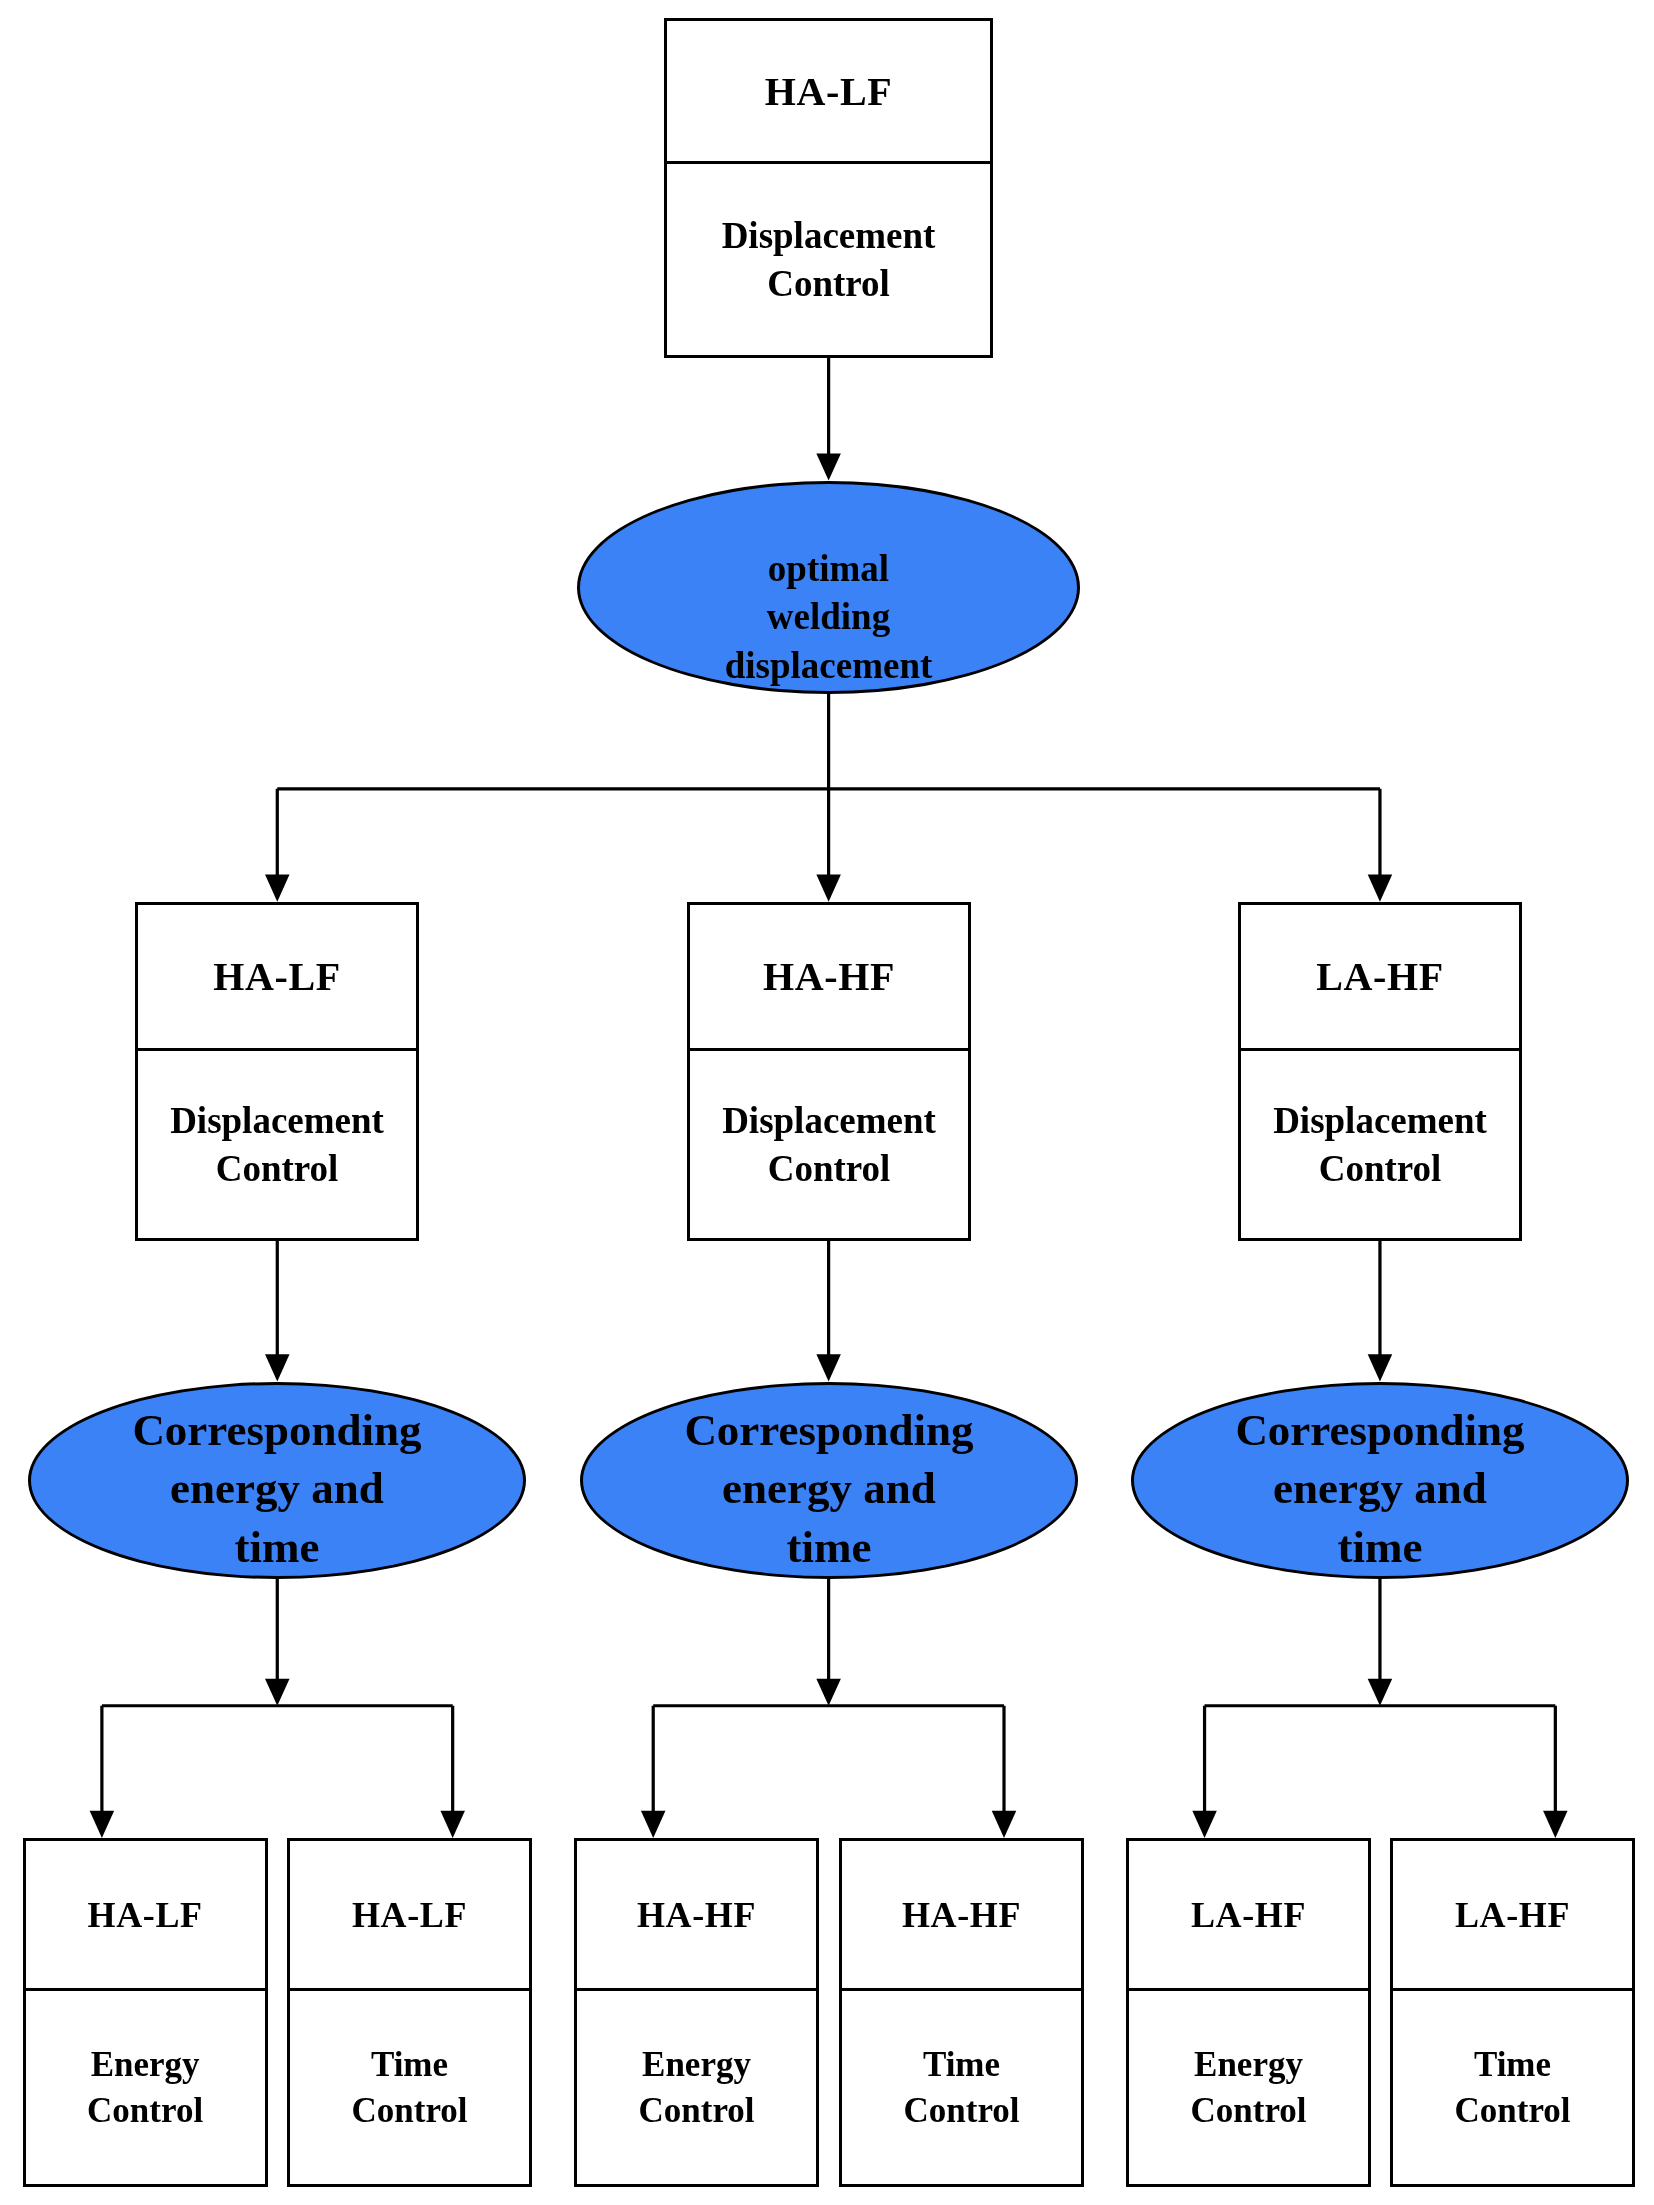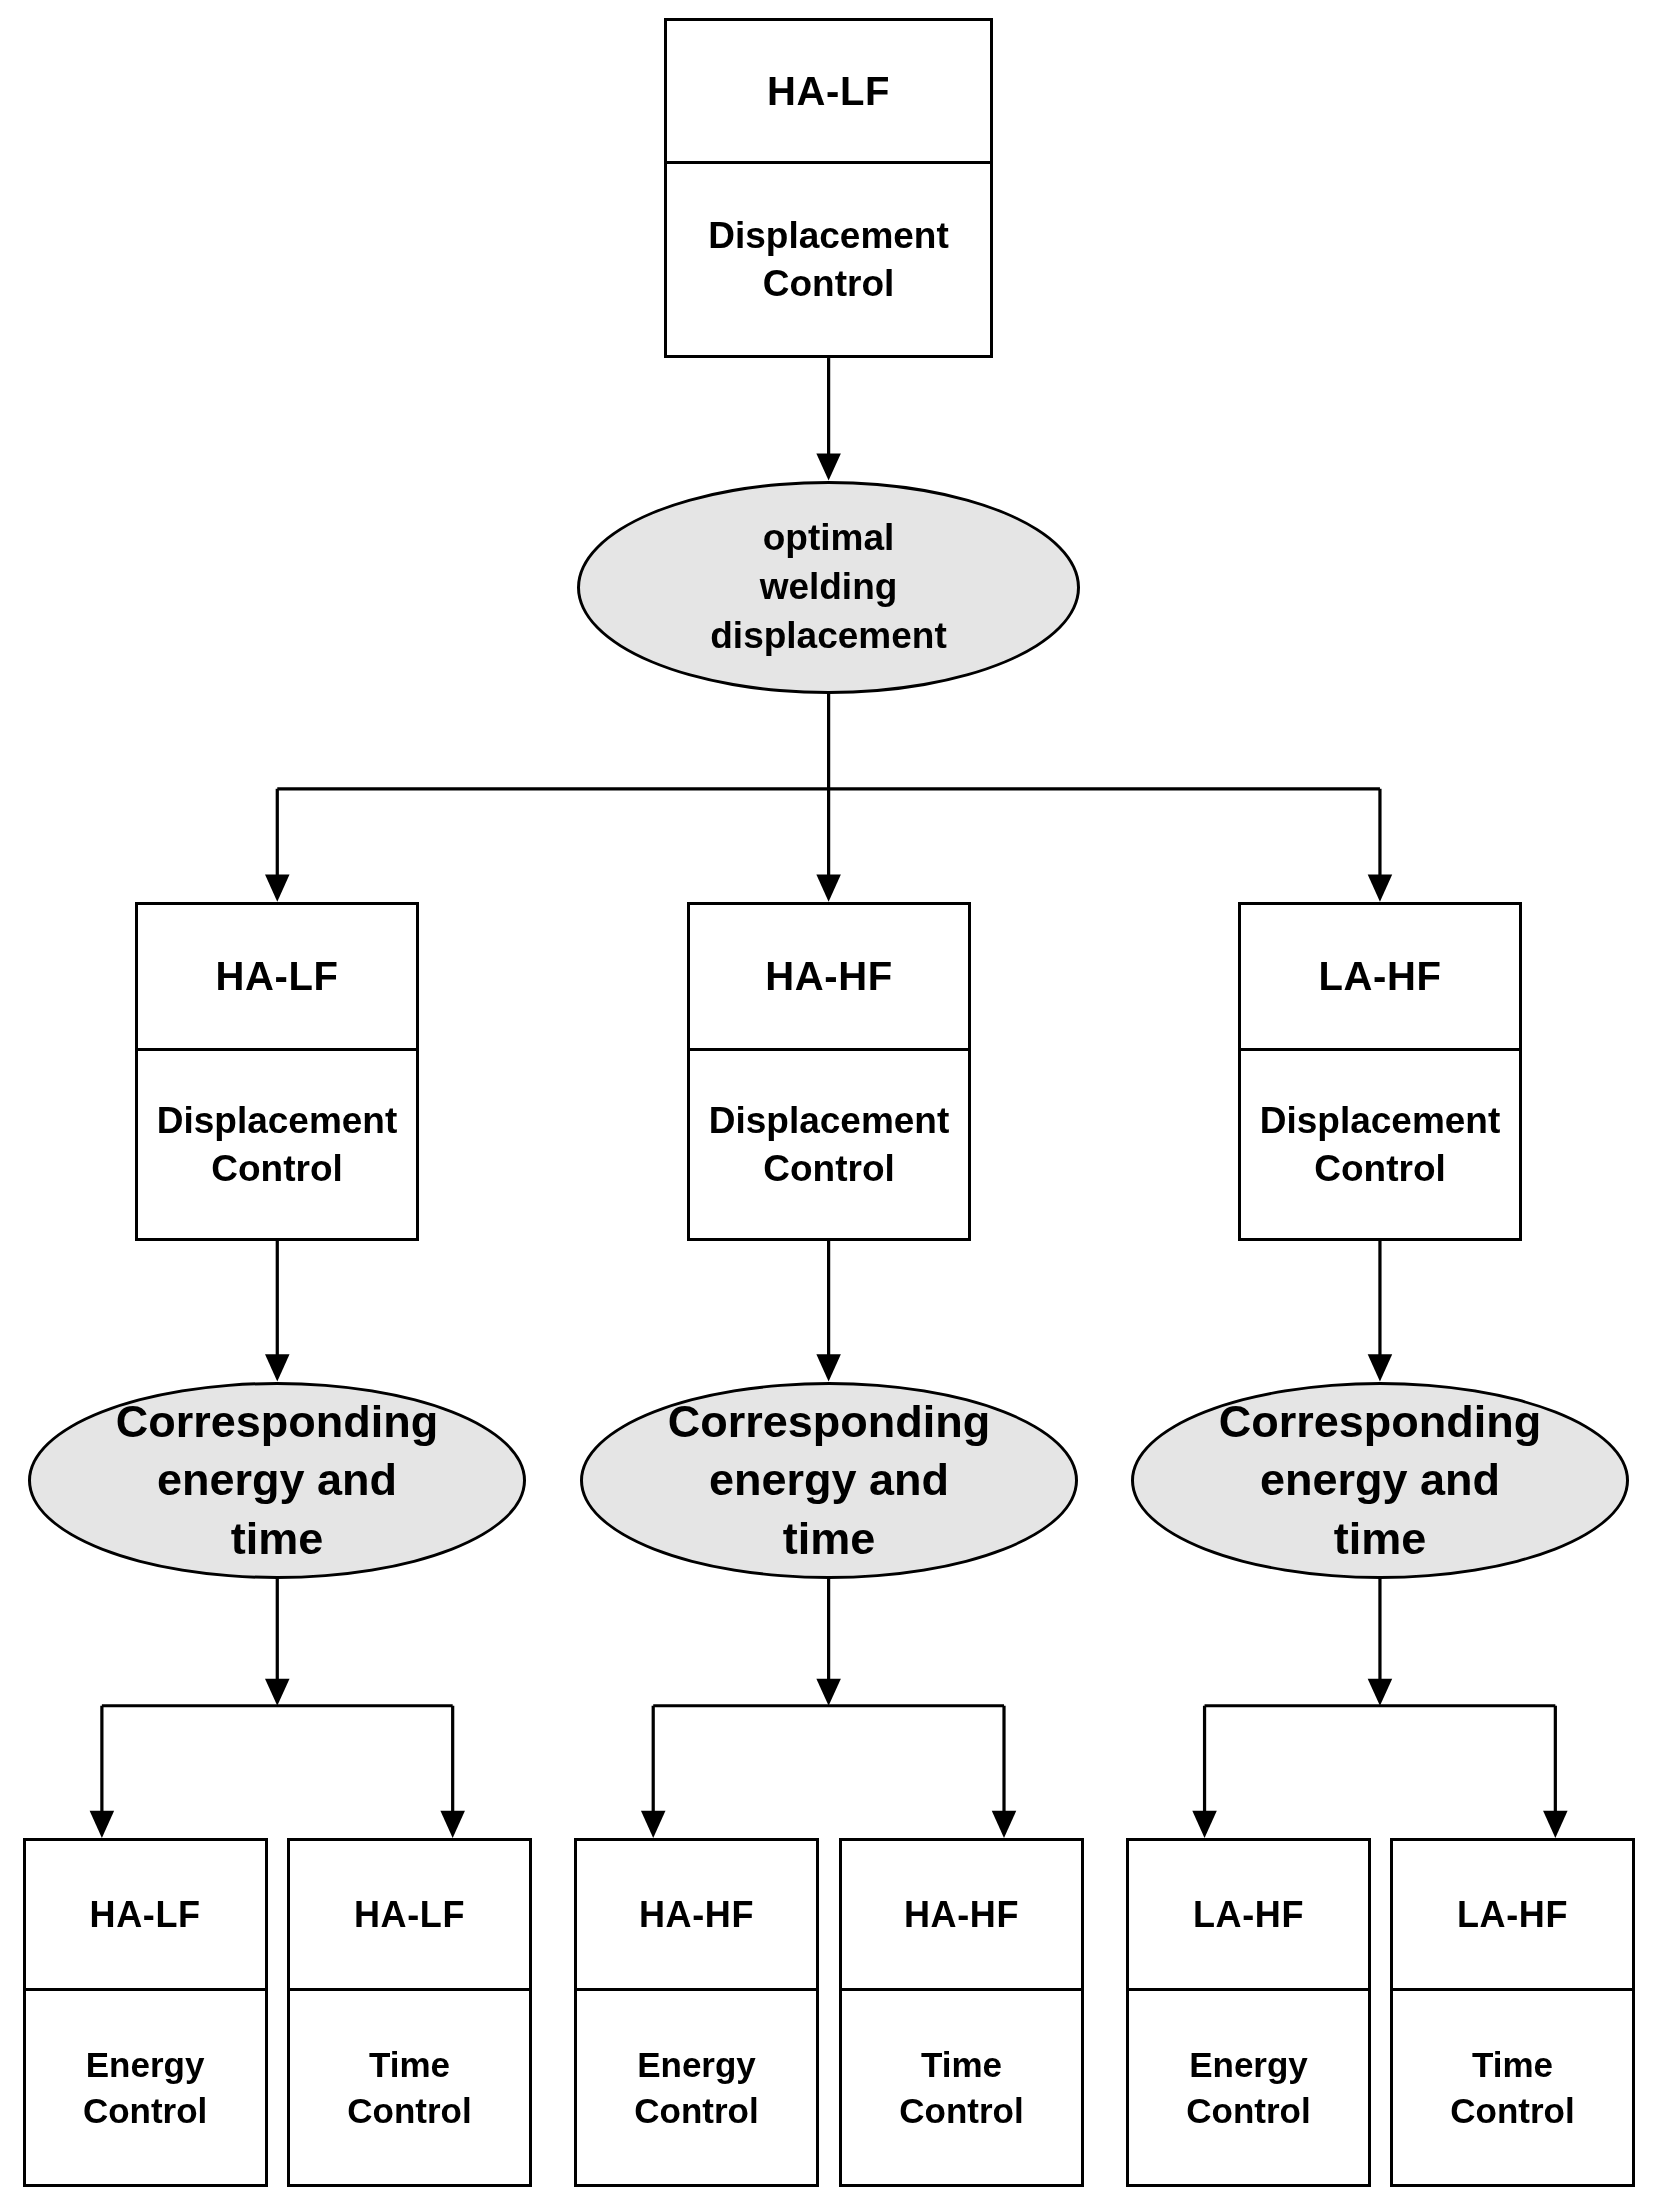--- a/index.html
+++ b/index.html
@@ -1,21 +1,21 @@
 <!DOCTYPE html>
 <html style="font-size:10.3px"><head>
 <meta charset="utf-8">
 <style>
   html, body { margin: 0; padding: 0; background: #ffffff; }
   #canvas {
     position: relative;
     width: 1654px;
     height: 2205px;
     background: #ffffff;
-    font-family: Liberation Sans, sans-serif;
+    font-family: Liberation Serif, serif;
     color: #000000;
   }
   #connectors {
     position: absolute;
     left: 0; top: 0;
     width: 1654px; height: 2205px;
   }
   #connectors line { stroke: #000000; stroke-width: 5; }
   #connectors polygon { fill: #000000; stroke: none; }
 
@@ -40,23 +40,23 @@
 
   .box-lg .comp-top    { font-size: 40px; letter-spacing: 0.6px; }
   .box-lg .comp-bottom { font-size: 37px; line-height: 1.28; }
   .box-sm .comp-top    { font-size: 36px; letter-spacing: 0.6px; }
   .box-sm .comp-bottom { font-size: 35px; line-height: 1.3; text-align: center; }
 
   .ellipse {
     position: absolute;
     border: 3.2px solid #000000;
     border-radius: 50%;
-    background: #e5e5e5;
+    background: #3b82f6;
     display: flex;
-    align-items: center;
+    align-items: flex-end;
     justify-content: center;
     text-align: center;
     font-weight: 700;
     box-sizing: border-box;
   }
   .ellipse-lg { font-size: 37px; line-height: 1.32; }
   .ellipse-sm { font-size: 45px; line-height: 1.3; }
 
   .pre { white-space: pre-line; }
 </style>

